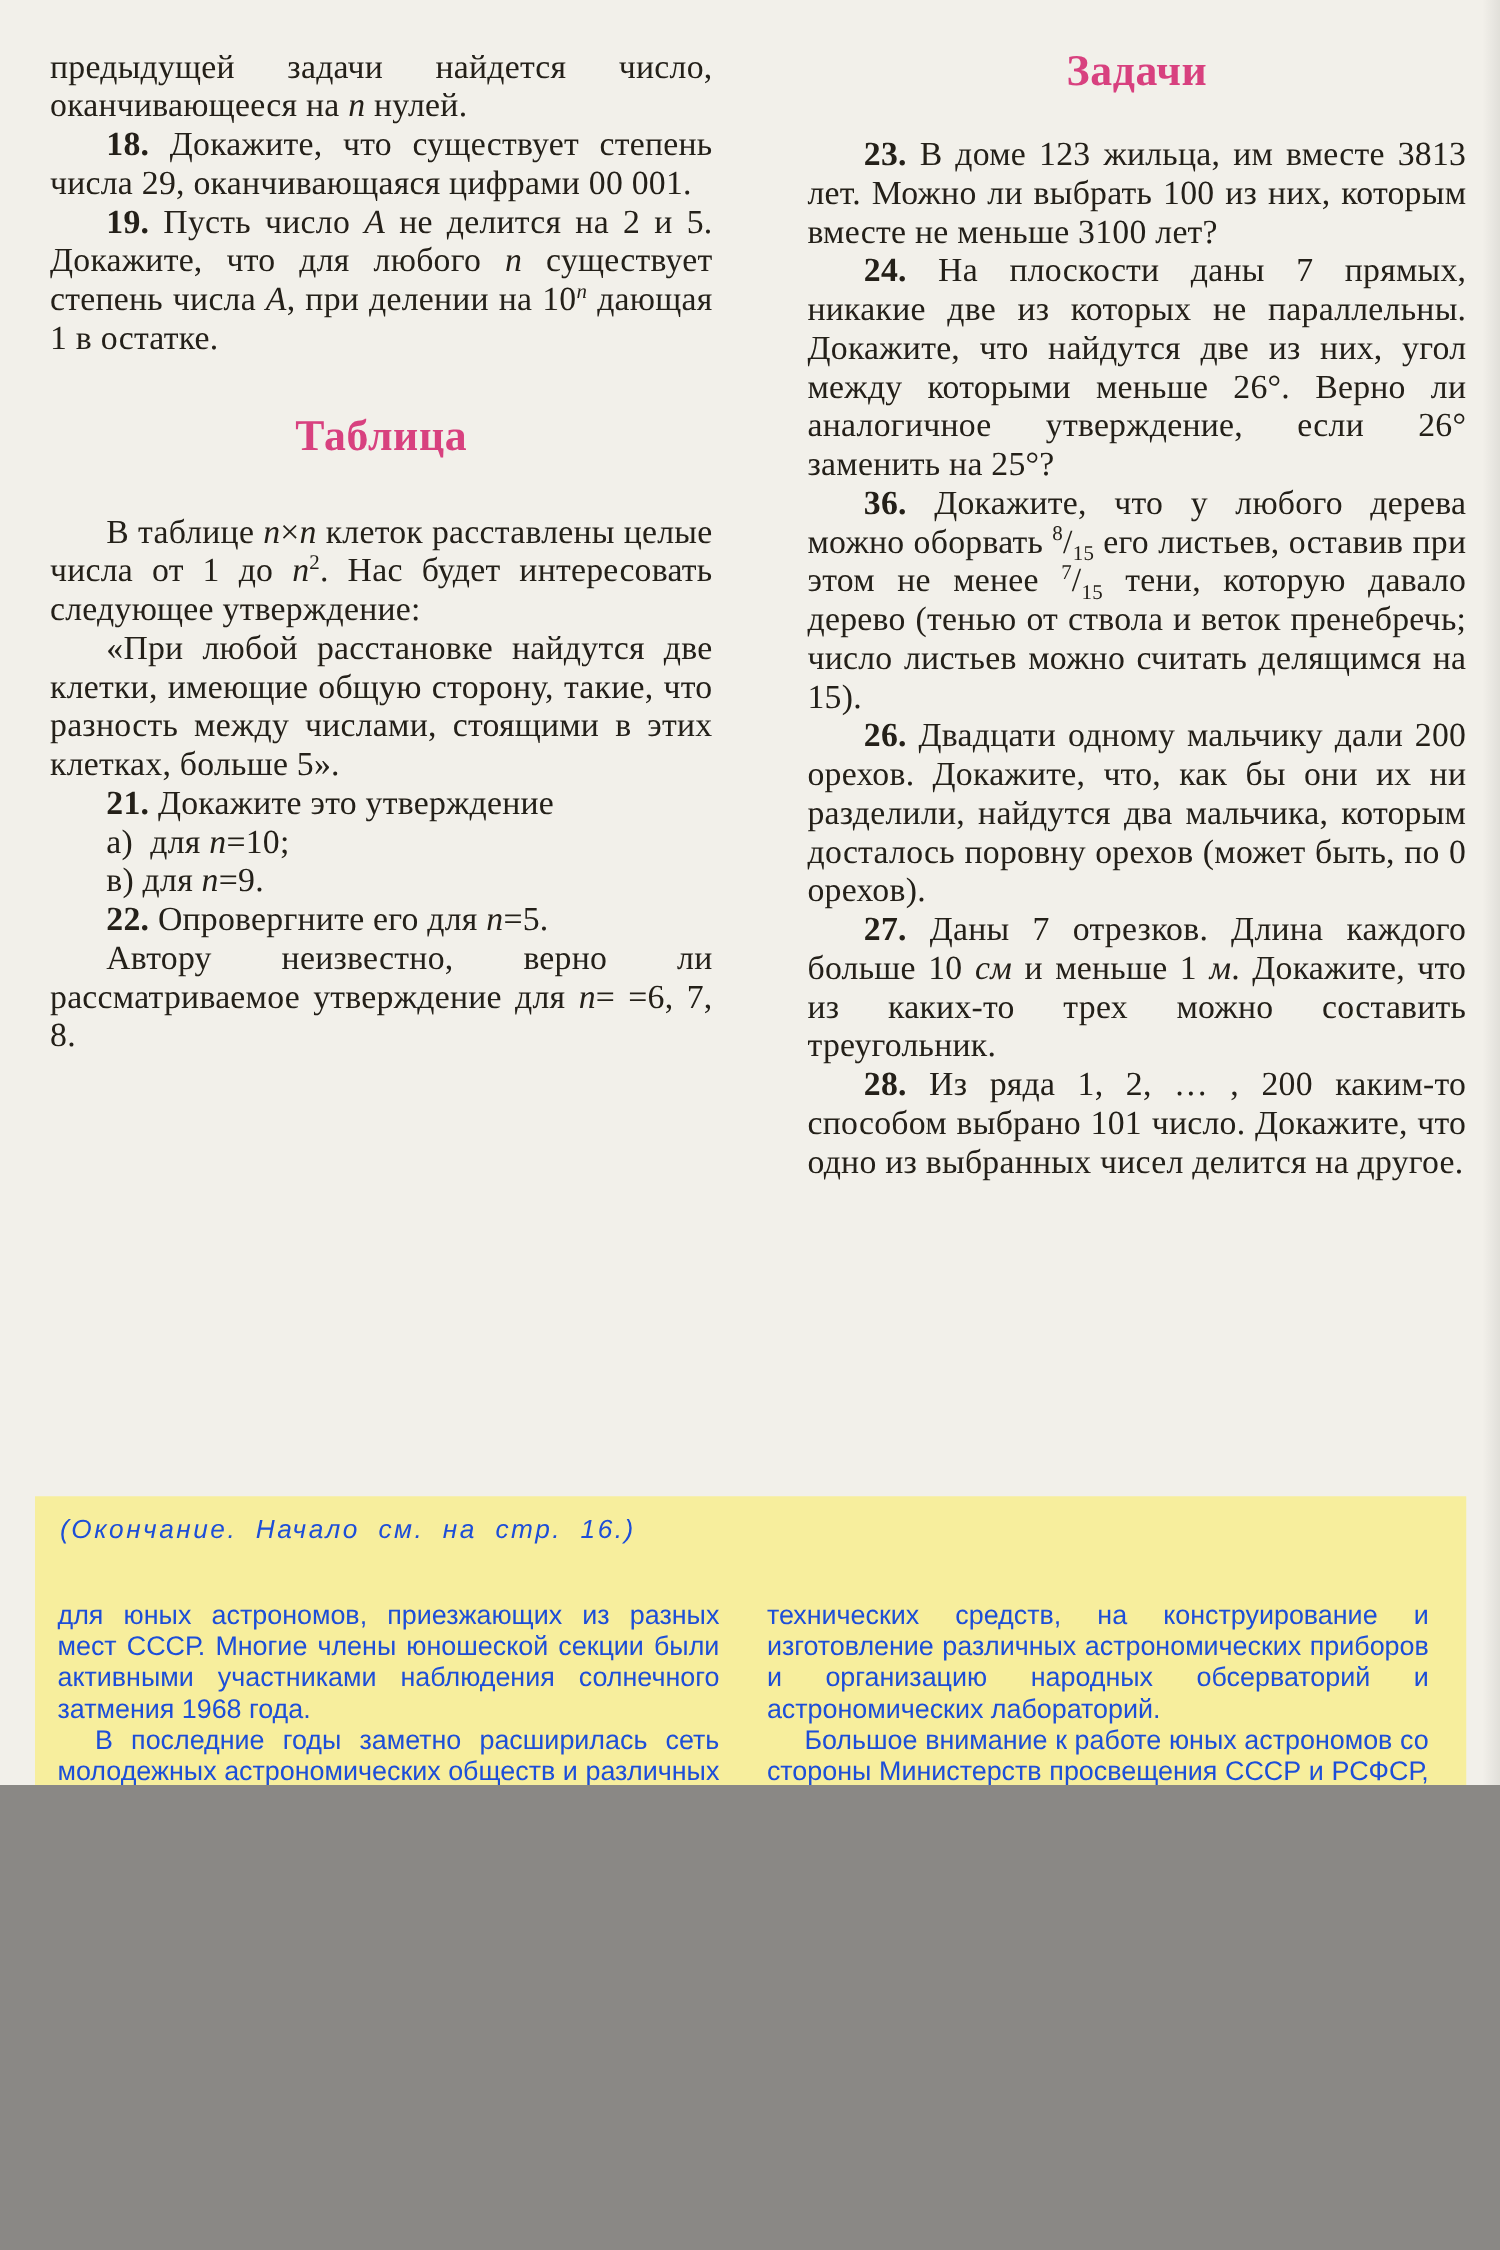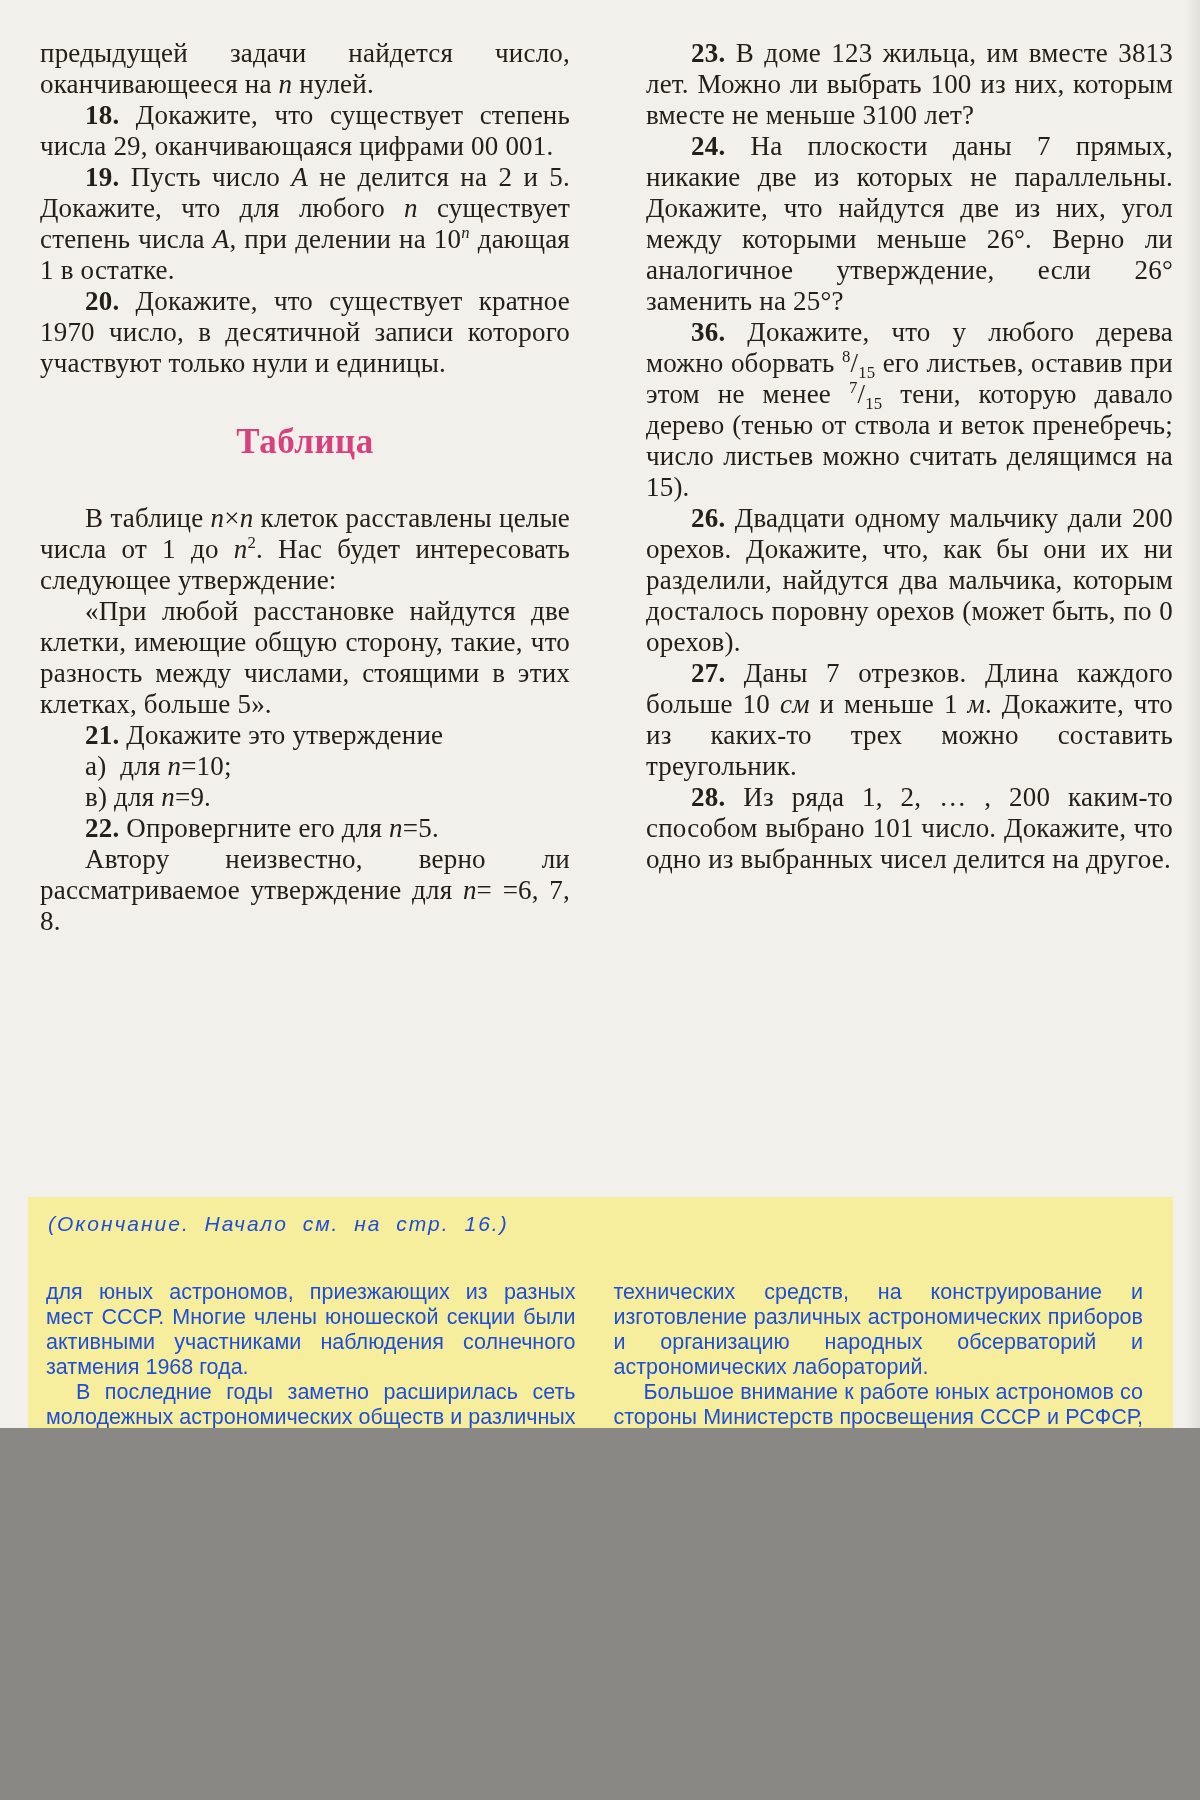--- a/index.html
+++ b/index.html
@@ -86,32 +86,32 @@
 </style>
 </head>
 <body>
 
 <div class="page">
 
   <div class="col col-left">
     <p>предыдущей задачи найдется число, оканчивающееся на <i>n</i> нулей.</p>
     <p class="indent"><b>18.</b> Докажите, что существует степень числа 29, оканчивающаяся цифрами 00 001.</p>
     <p class="indent"><b>19.</b> Пусть число <i>А</i> не делится на 2 и 5. Докажите, что для любого <i>n</i> существует степень числа <i>А</i>, при делении на 10<sup><i>n</i></sup> дающая 1 в остатке.</p>
-    <p class="indent"><b>20.</b> Докажите, что существует кратное 1970 число, в десятичной записи которого участвуют только нули и единицы.</p>
     <h2 class="section">Таблица</h2>
     <p class="indent">В таблице <i>n</i>×<i>n</i> клеток расставлены целые числа от 1 до <i>n</i><sup>2</sup>. Нас будет интересовать следующее утверждение:</p>
     <p class="indent">«При любой расстановке найдутся две клетки, имеющие общую сторону, такие, что разность между числами, стоящими в этих клетках, больше 5».</p>
     <p class="indent"><b>21.</b> Докажите это утверждение</p>
     <p class="sub">а)&nbsp;&nbsp;для <i>n</i>=10;</p>
     <p class="sub">в) для <i>n</i>=9.</p>
     <p class="indent"><b>22.</b> Опровергните его для <i>n</i>=5.</p>
     <p class="indent">Автору неизвестно, верно ли рассматриваемое утверждение для <i>n</i>= =6, 7, 8.</p>
   </div>
 
   <div class="col col-right">
+    <h2 class="section">Задачи</h2>
     <p class="indent"><b>23.</b> В доме 123 жильца, им вместе 3813 лет. Можно ли выбрать 100 из них, которым вместе не меньше 3100 лет?</p>
     <p class="indent"><b>24.</b> На плоскости даны 7 прямых, никакие две из которых не параллельны. Докажите, что найдутся две из них, угол между которыми меньше 26°. Верно ли аналогичное утверждение, если 26° заменить на 25°?</p>
     <p class="indent"><b>36.</b> Докажите, что у любого дерева можно оборвать <sup>8</sup>/<sub>15</sub> его листьев, оставив при этом не менее <sup>7</sup>/<sub>15</sub> тени, которую давало дерево (тенью от ствола и веток пренебречь; число листьев можно считать делящимся на 15).</p>
     <p class="indent"><b>26.</b> Двадцати одному мальчику дали 200 орехов. Докажите, что, как бы они их ни разделили, найдутся два мальчика, которым досталось поровну орехов (может быть, по 0 орехов).</p>
     <p class="indent"><b>27.</b> Даны 7 отрезков. Длина каждого больше 10 <i>см</i> и меньше 1 <i>м</i>. Докажите, что из каких-то трех можно составить треугольник.</p>
     <p class="indent"><b>28.</b> Из ряда 1, 2, … , 200 каким-то способом выбрано 101 число. Докажите, что одно из выбранных чисел делится на другое.</p>
   </div>
 
   <div class="insert">
     <div class="note">(Окончание. Начало см. на стр. 16.)</div>

